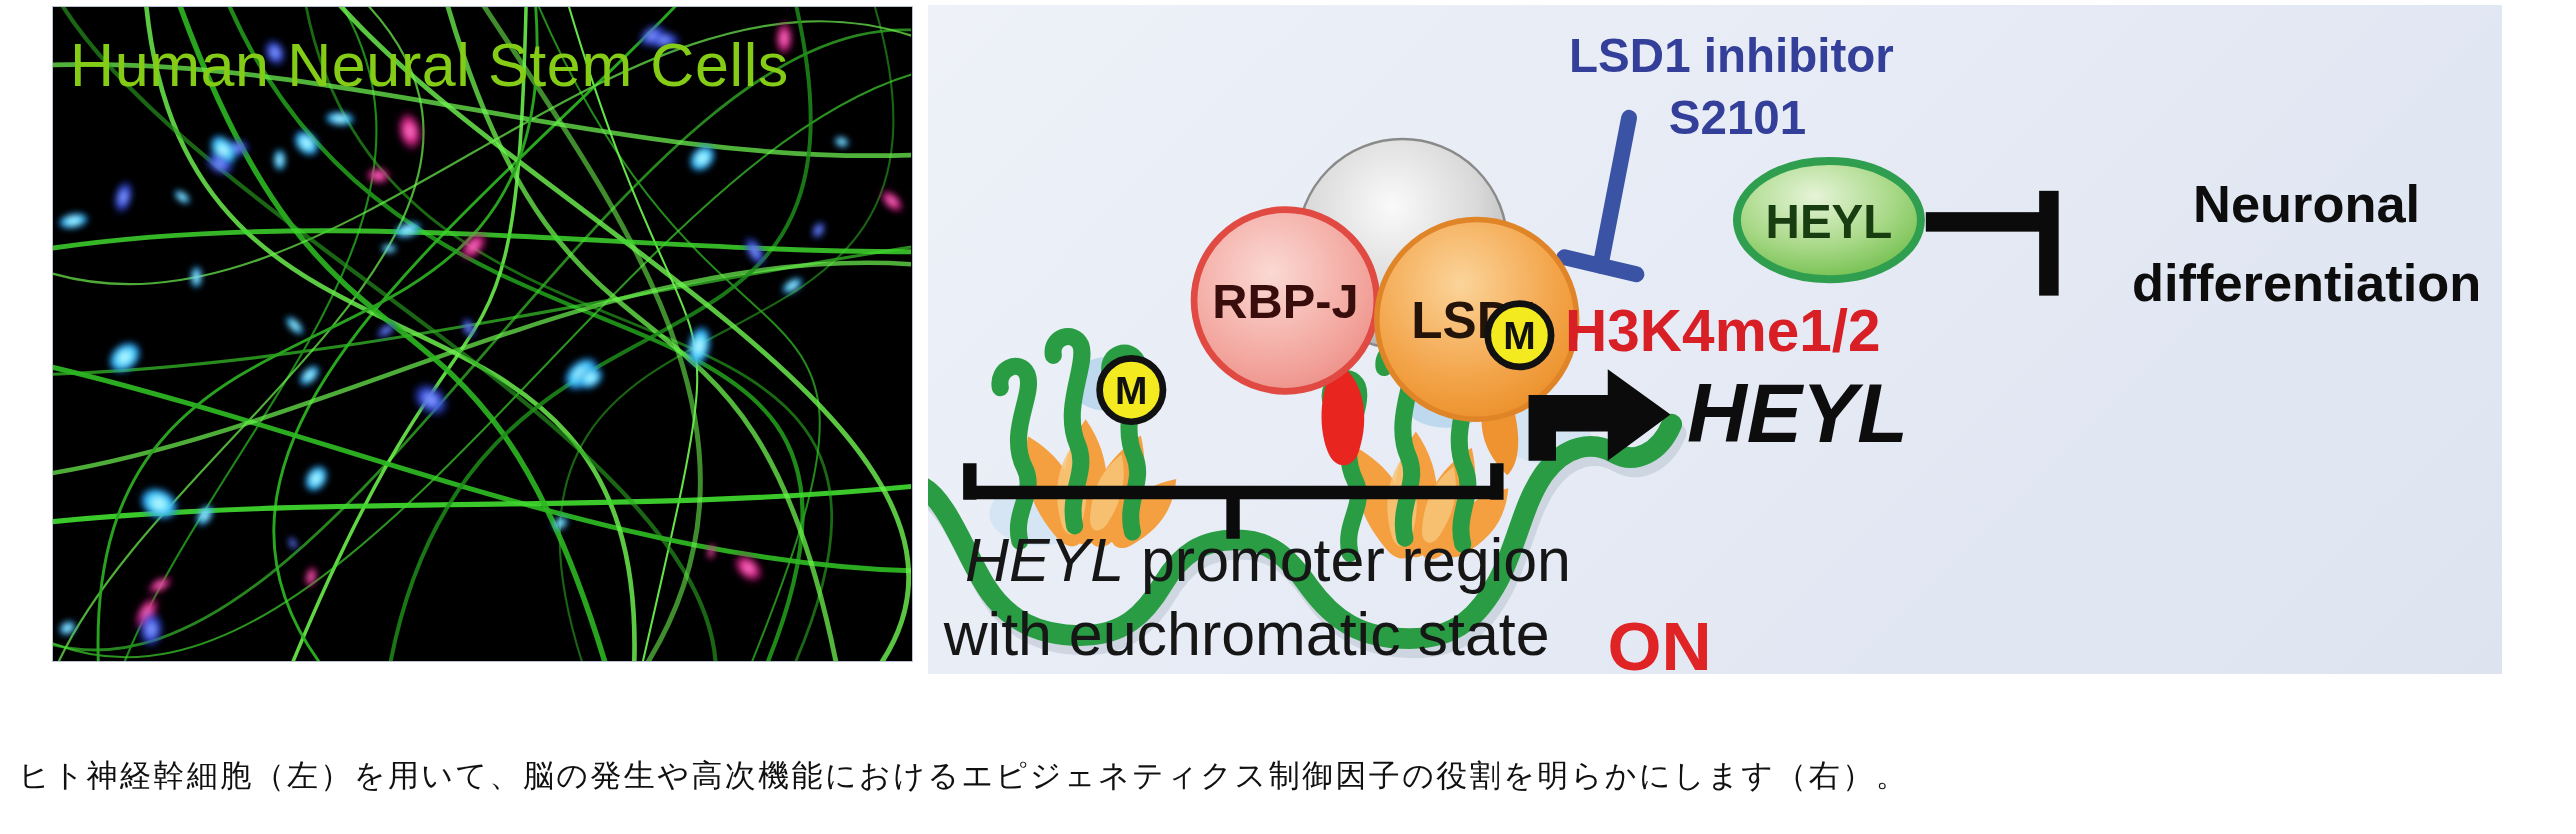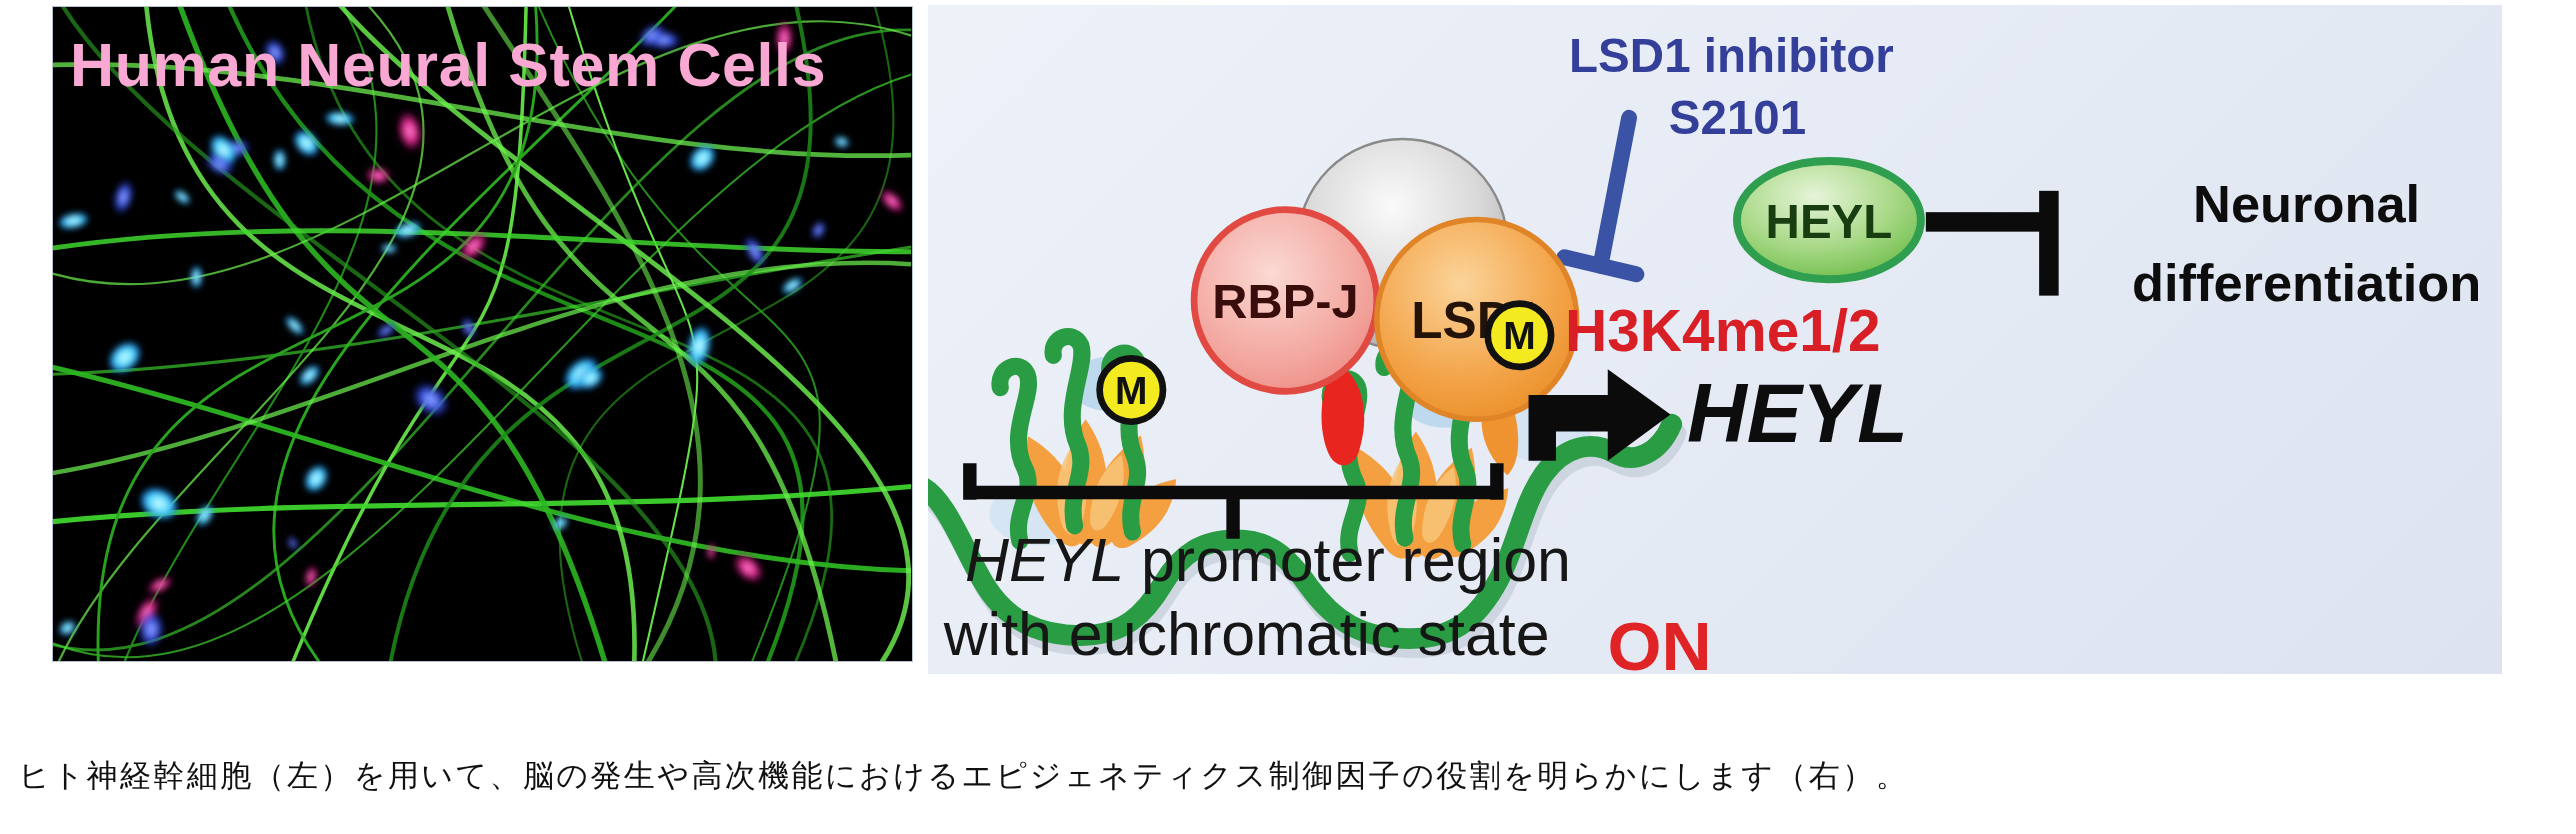--- a/index.html
+++ b/index.html
@@ -1,21 +1,21 @@
 <!DOCTYPE html>
 <html style="font-size:9.8px"><head>
 <meta charset="utf-8">
 <style>
   html,body{margin:0;padding:0;background:#ffffff;}
   .page{position:relative;width:2576px;height:834px;background:#ffffff;overflow:hidden;
         font-family:"Liberation Sans", sans-serif;}
   .micro-panel{position:absolute;left:52px;top:6.1px;width:861px;height:656px;
         background:#000;border:1.2px solid #b9c1d2;box-sizing:border-box;overflow:hidden;}
-  .micro-title{position:absolute;left:17px;top:23px;font-weight:bold;font-size:61px;
-        letter-spacing:0.6px;color:#f9a8d4;white-space:nowrap;}
+  .micro-title{position:absolute;left:17px;top:23px;font-weight:normal;font-size:61px;
+        letter-spacing:0.6px;color:#84cc16;white-space:nowrap;}
   .diagram-panel{position:absolute;left:928px;top:4.9px;width:1574px;height:669px;
         background:linear-gradient(135deg,#eef1f8 0%,#e6ebf5 45%,#dde4f0 100%);}
   .caption{position:absolute;left:18.3px;top:755px;width:2549px;font-size:31px;
         letter-spacing:2.4px;color:#111;white-space:nowrap;
         font-family:"Liberation Sans", sans-serif;}
   svg text{font-family:"Liberation Sans", sans-serif;}
 </style>
 </head>
 <body>
 

